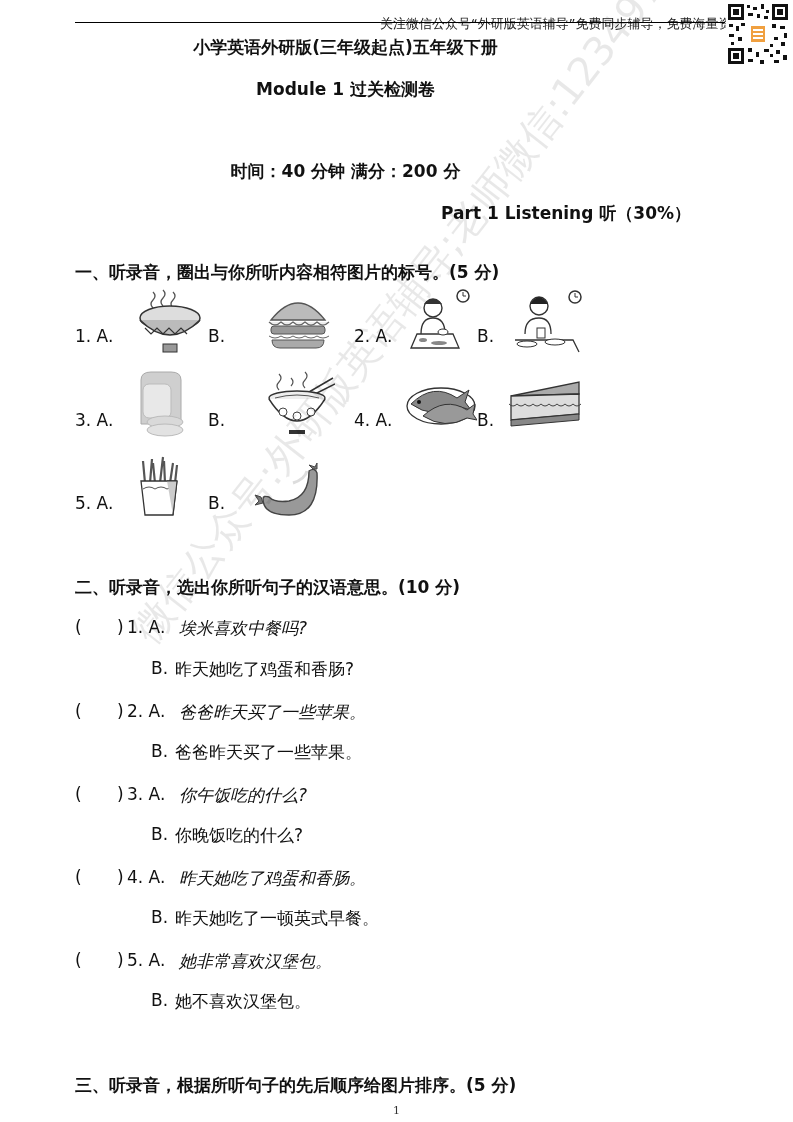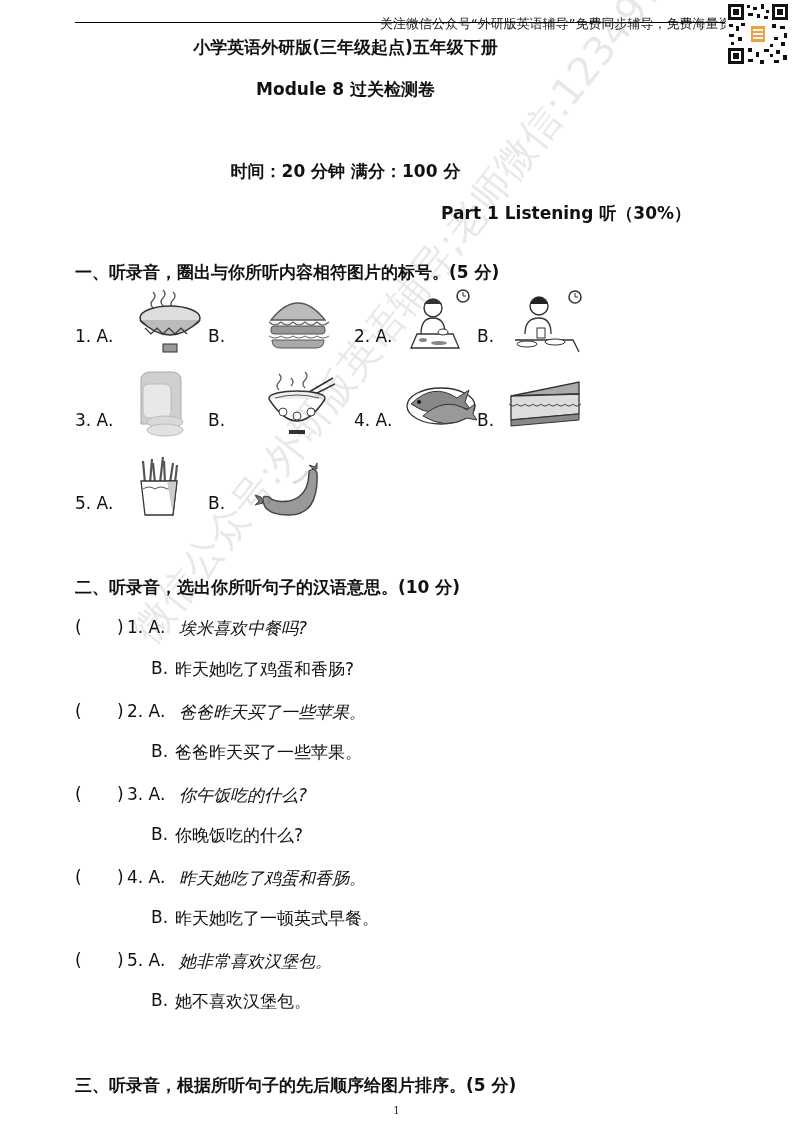--- a/index.html
+++ b/index.html
@@ -80,22 +80,22 @@
       <rect x="57" y="53" width="4" height="5"></rect>
       <rect x="48" y="58" width="5" height="3"></rect>
   </g>
   <rect x="25" y="24" width="14" height="16" fill="#f0a040"></rect>
   <rect x="27" y="27" width="10" height="2" fill="#fff"></rect>
     <rect x="27" y="31" width="10" height="2" fill="#fff"></rect>
     <rect x="27" y="35" width="10" height="2" fill="#fff"></rect>
 </svg>
 
 <div class="title t1">小学英语外研版(三年级起点)五年级下册</div>
-<div class="title t2">Module 8 过关检测卷</div>
-<div class="title t3">时间：20 分钟   满分：100 分</div>
+<div class="title t2">Module 1 过关检测卷</div>
+<div class="title t3">时间：40 分钟   满分：200 分</div>
 <div class="title t4">Part 1 Listening 听（30%）</div>
 
 <div class="section-head" style="top:261px">一、听录音，圈出与你所听内容相符图片的标号。(5 分)</div>
 
 <div class="pic-row" style="top:288px">
   <span class="lbl" style="left:0;top:38px">1. A.</span>
   <svg class="pic" style="left:60px;top:0" width="70" height="66" viewBox="0 0 70 66">
     <path d="M18 4 q4 4 0 8 q-4 4 0 8 M28 2 q4 4 0 8 q-4 4 0 8 M38 4 q4 4 0 8 q-4 4 0 8" stroke="#555" fill="none" stroke-width="1.3"></path>
     <ellipse cx="35" cy="30" rx="30" ry="12" fill="#ddd" stroke="#333" stroke-width="1.5"></ellipse>
     <path d="M5 32 q30 30 60 0" fill="#bbb" stroke="#333" stroke-width="1.5"></path>

